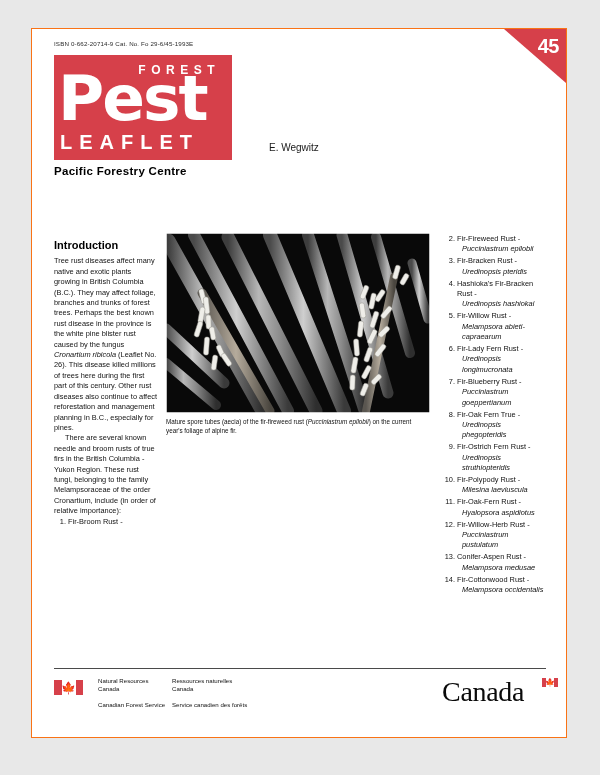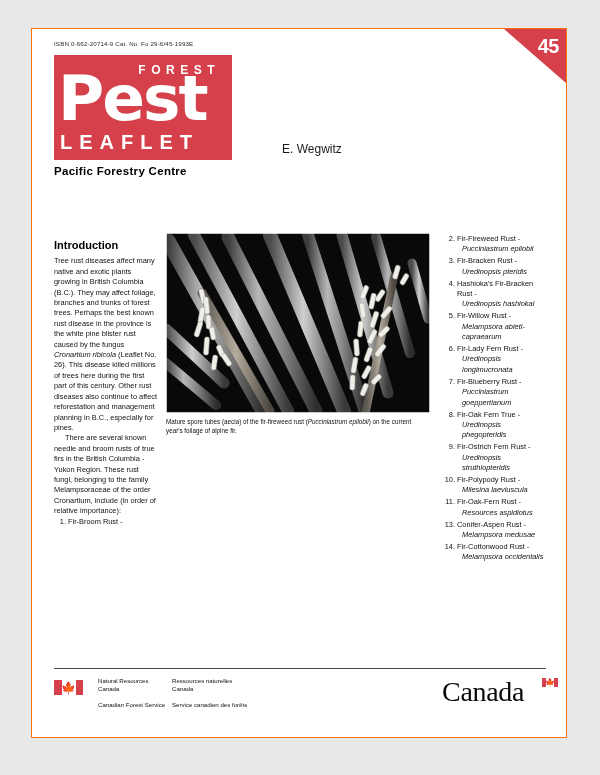--- a/index.html
+++ b/index.html
@@ -117,23 +117,23 @@
     top: 30px;
     width: 250px;
     font-size: 21px;
     font-weight: bold;
     line-height: 25px;
     color: #0a0a0a;
     letter-spacing: -0.2px;
   }
   .doc-author {
     position: absolute;
-    left: 250px;
+    left: 237px;
     top: 113px;
-    font-size: 12px;
+    font-size: 10px;
     color: #1a1a1a;
   }
 
   
   .col {
     position: absolute;
     font-size: 7.4px;
     line-height: 10.4px;
     color: #111111;
     text-align: left;
@@ -404,21 +404,22 @@
     <ol class="rust-list">
       <li><span class="idx">2.</span><span>Fir-Fireweed Rust -</span><span class="sci">Pucciniastrum epilobii</span></li>
       <li><span class="idx">3.</span><span>Fir-Bracken Rust -</span><span class="sci">Uredinopsis pteridis</span></li>
       <li><span class="idx">4.</span><span>Hashioka's Fir-Bracken Rust -</span><span class="sci">Uredinopsis hashiokai</span></li>
       <li><span class="idx">5.</span><span>Fir-Willow Rust -</span><span class="sci">Melampsora abieti-capraearum</span></li>
       <li><span class="idx">6.</span><span>Fir-Lady Fern Rust -</span><span class="sci">Uredinopsis longimucronata</span></li>
       <li><span class="idx">7.</span><span>Fir-Blueberry Rust -</span><span class="sci">Pucciniastrum goeppertianum</span></li>
       <li><span class="idx">8.</span><span>Fir-Oak Fern True -</span><span class="sci">Uredinopsis phegopteridis</span></li>
       <li><span class="idx">9.</span><span>Fir-Ostrich Fern Rust -</span><span class="sci">Uredinopsis struthiopteridis</span></li>
       <li><span class="idx">10.</span><span>Fir-Polypody Rust -</span><span class="sci">Milesina laeviuscula</span></li>
-      <li><span class="idx">11.</span><span>Fir-Oak-Fern Rust -</span><span class="sci">Resources aspidiotus</span></li>
+      <li><span class="idx">11.</span><span>Fir-Oak-Fern Rust -</span><span class="sci">Hyalopsora aspidiotus</span></li>
+      <li><span class="idx">12.</span><span>Fir-Willow-Herb Rust -</span><span class="sci">Pucciniastrum pustulatum</span></li>
       <li><span class="idx">13.</span><span>Conifer-Aspen Rust -</span><span class="sci">Melampsora medusae</span></li>
       <li><span class="idx">14.</span><span>Fir-Cottonwood Rust -</span><span class="sci">Melampsora occidentalis</span></li>
     </ol>
   </div>
 
   <div class="footer-rule"></div>
   <div class="footer">
     <div class="flag-mini">
       <div class="bar l"></div>
       <div class="bar r"></div>

